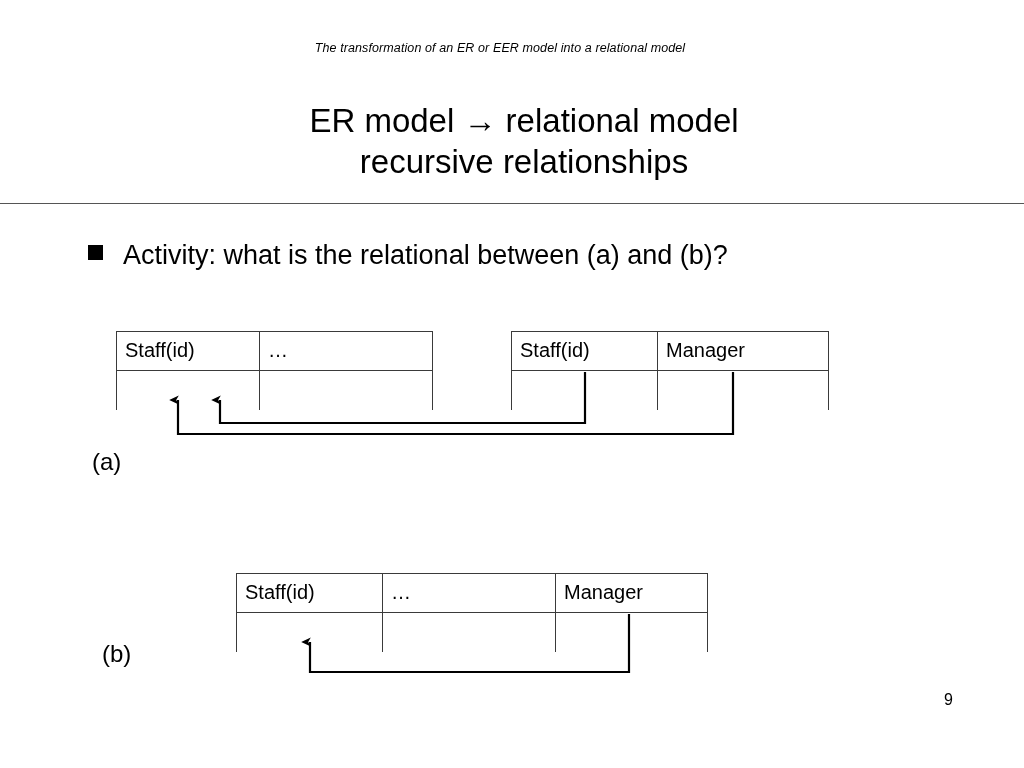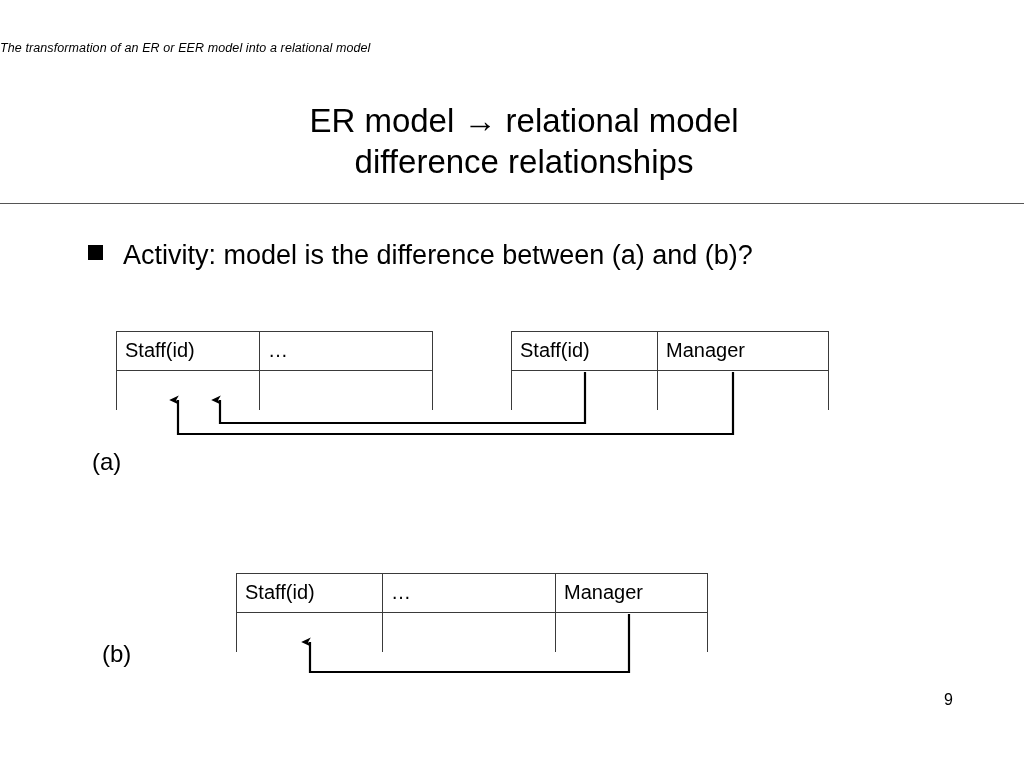--- a/index.html
+++ b/index.html
@@ -21,20 +21,21 @@
     width: 1024px;
     height: 768px;
   }
 
   
   .running-header {
     position: absolute;
     left: 0;
     top: 41px;
     width: 1000px;
+    text-align: center;
     font-size: 12.5px;
     font-style: italic;
     font-family: "Liberation Sans", sans-serif;
     color: #000;
     letter-spacing: 0.1px;
   }
 
   
   .title-block {
     position: absolute;
@@ -161,28 +162,28 @@
 </style>
 </head>
 <body>
 
 <div class="slide">
 
   <div class="running-header">The transformation of an ER or EER model into a relational model</div>
 
   <div class="title-block">
     <span class="title-line">ER model → relational model</span>
-    <span class="title-line">difference relationships</span>
+    <span class="title-line">recursive relationships</span>
   </div>
 
   <div class="title-rule"></div>
 
   <div class="bullet-row">
     <span class="bullet-marker"></span>
-    <span class="bullet-text">Activity: model is the difference between (a) and (b)?</span>
+    <span class="bullet-text">Activity: what is the relational between (a) and (b)?</span>
   </div>
 
   <div class="relation" id="table-a-left">
     <div class="hdr">
       <div class="cell c0">Staff(id)</div>
       <div class="cell c1">…</div>
     </div>
     <div class="body">
       <div class="cell c0"></div>
       <div class="cell c1"></div>

